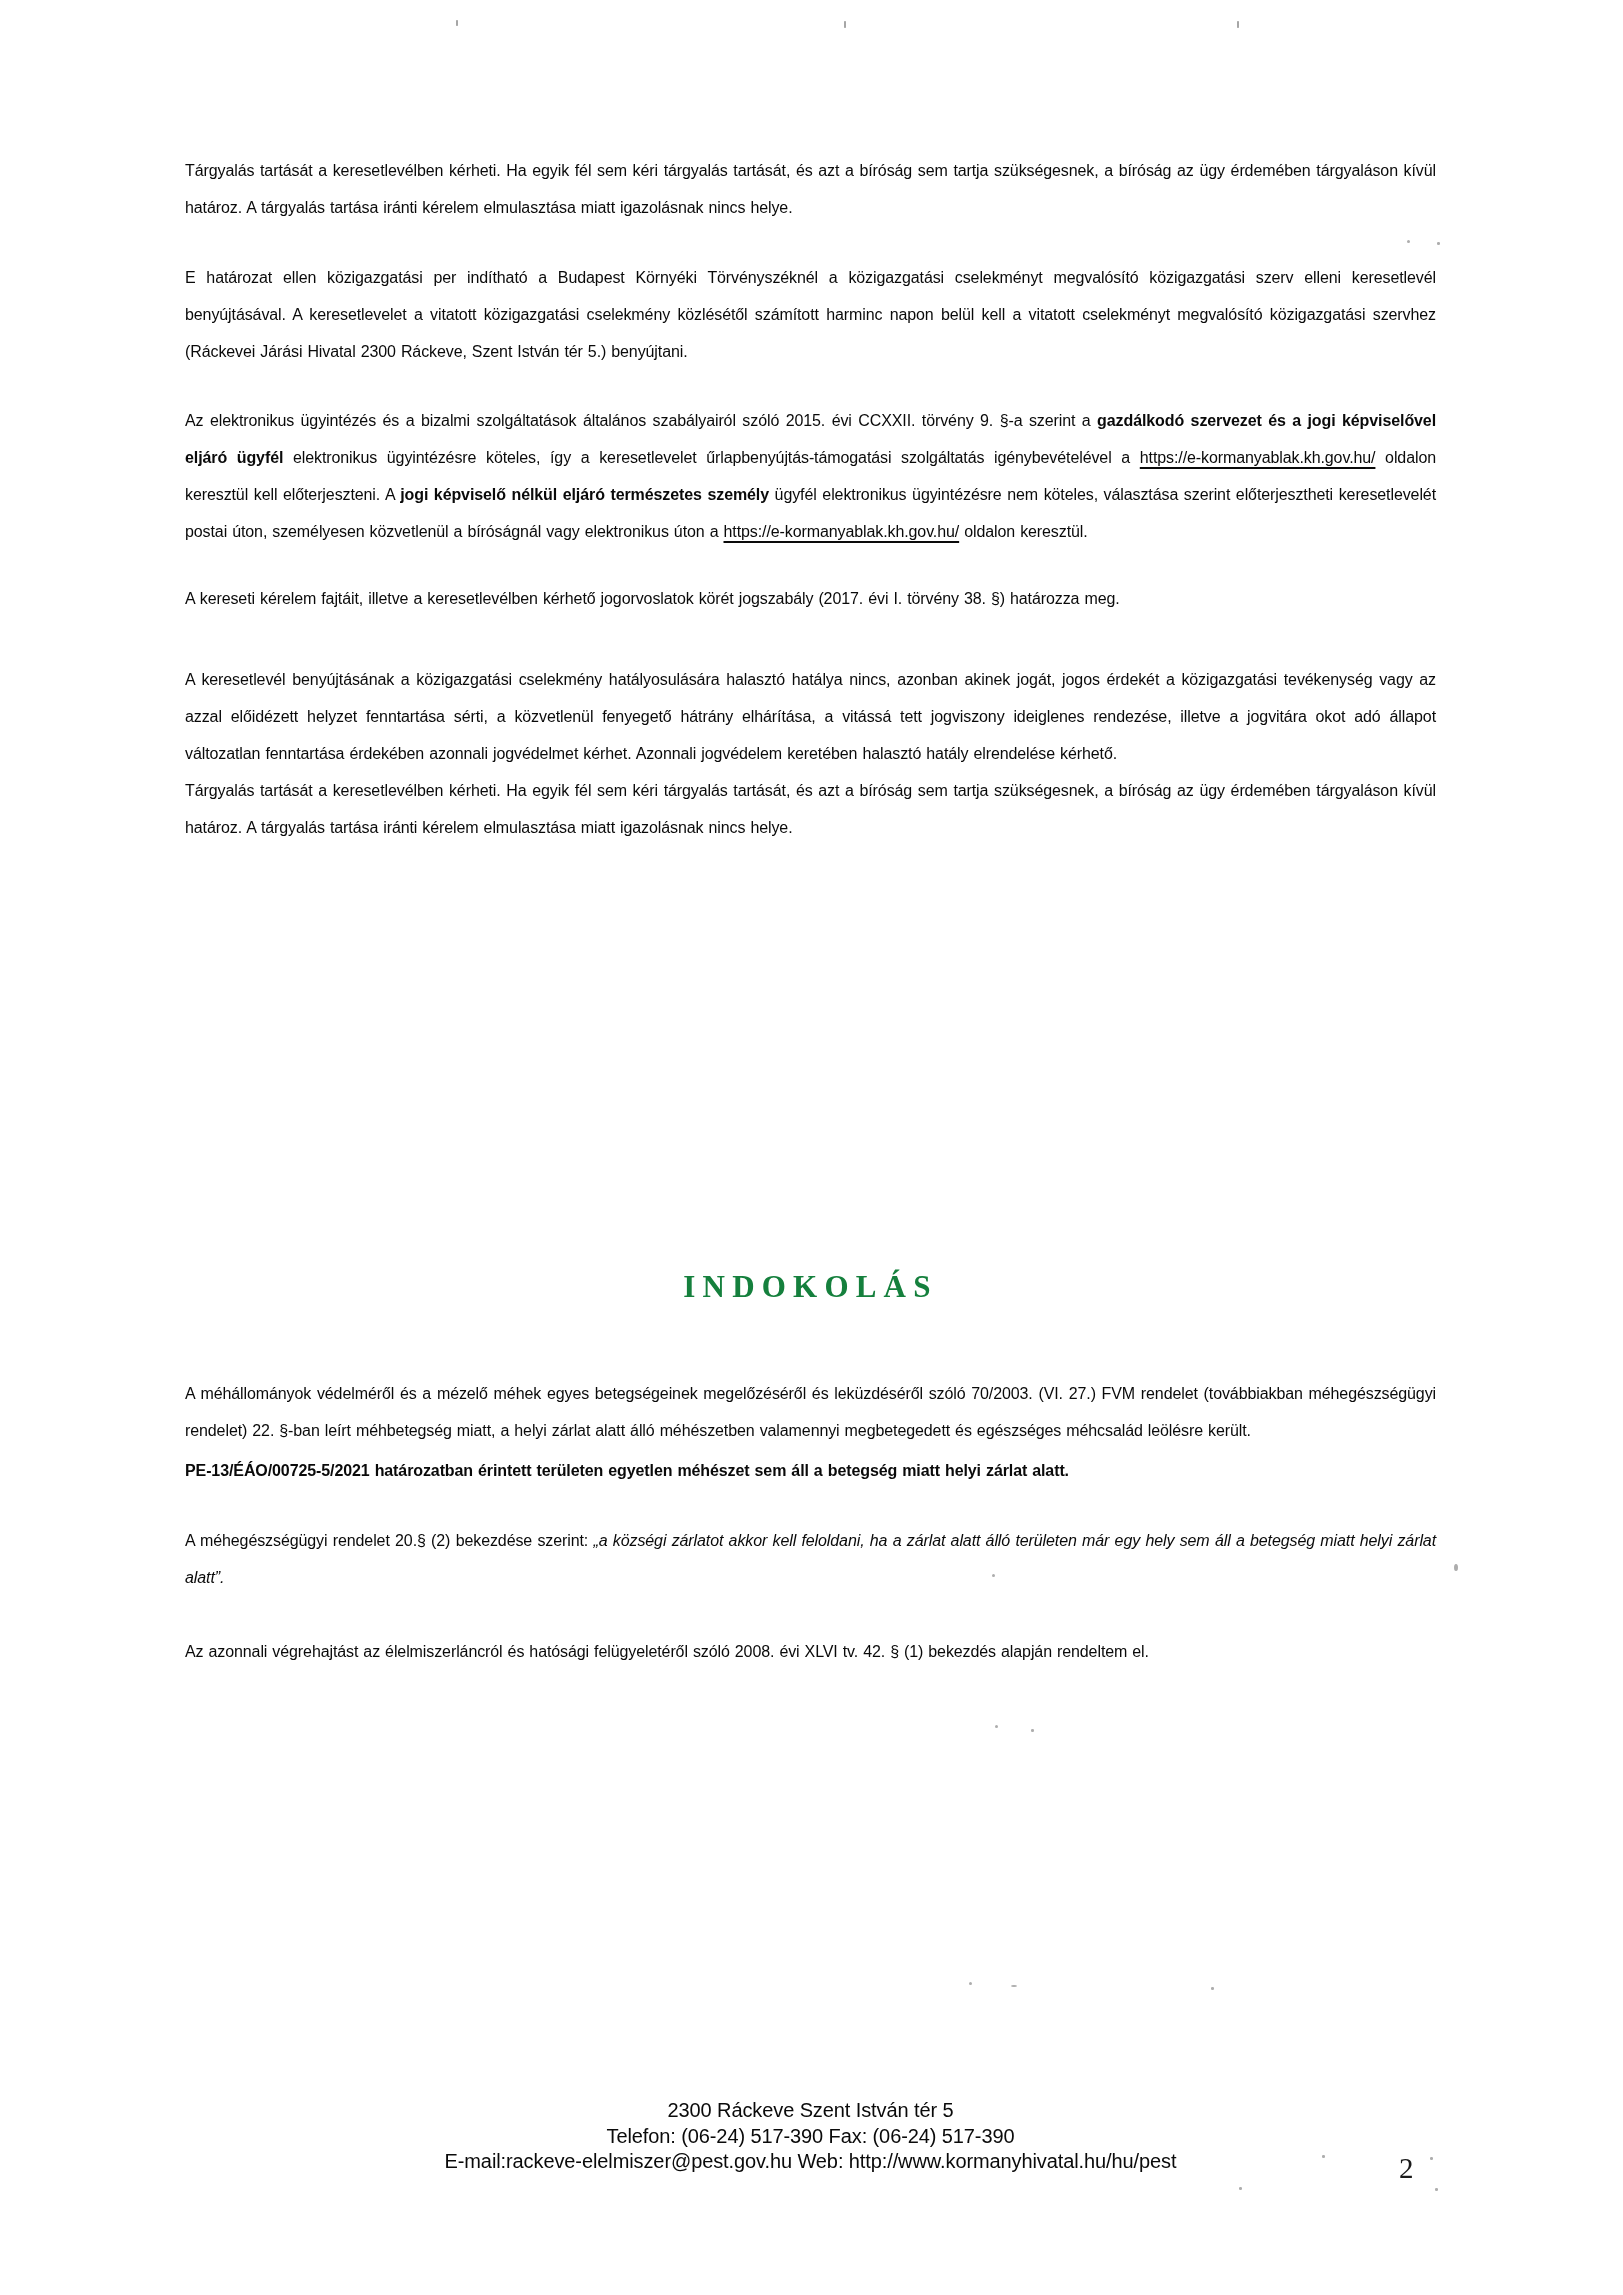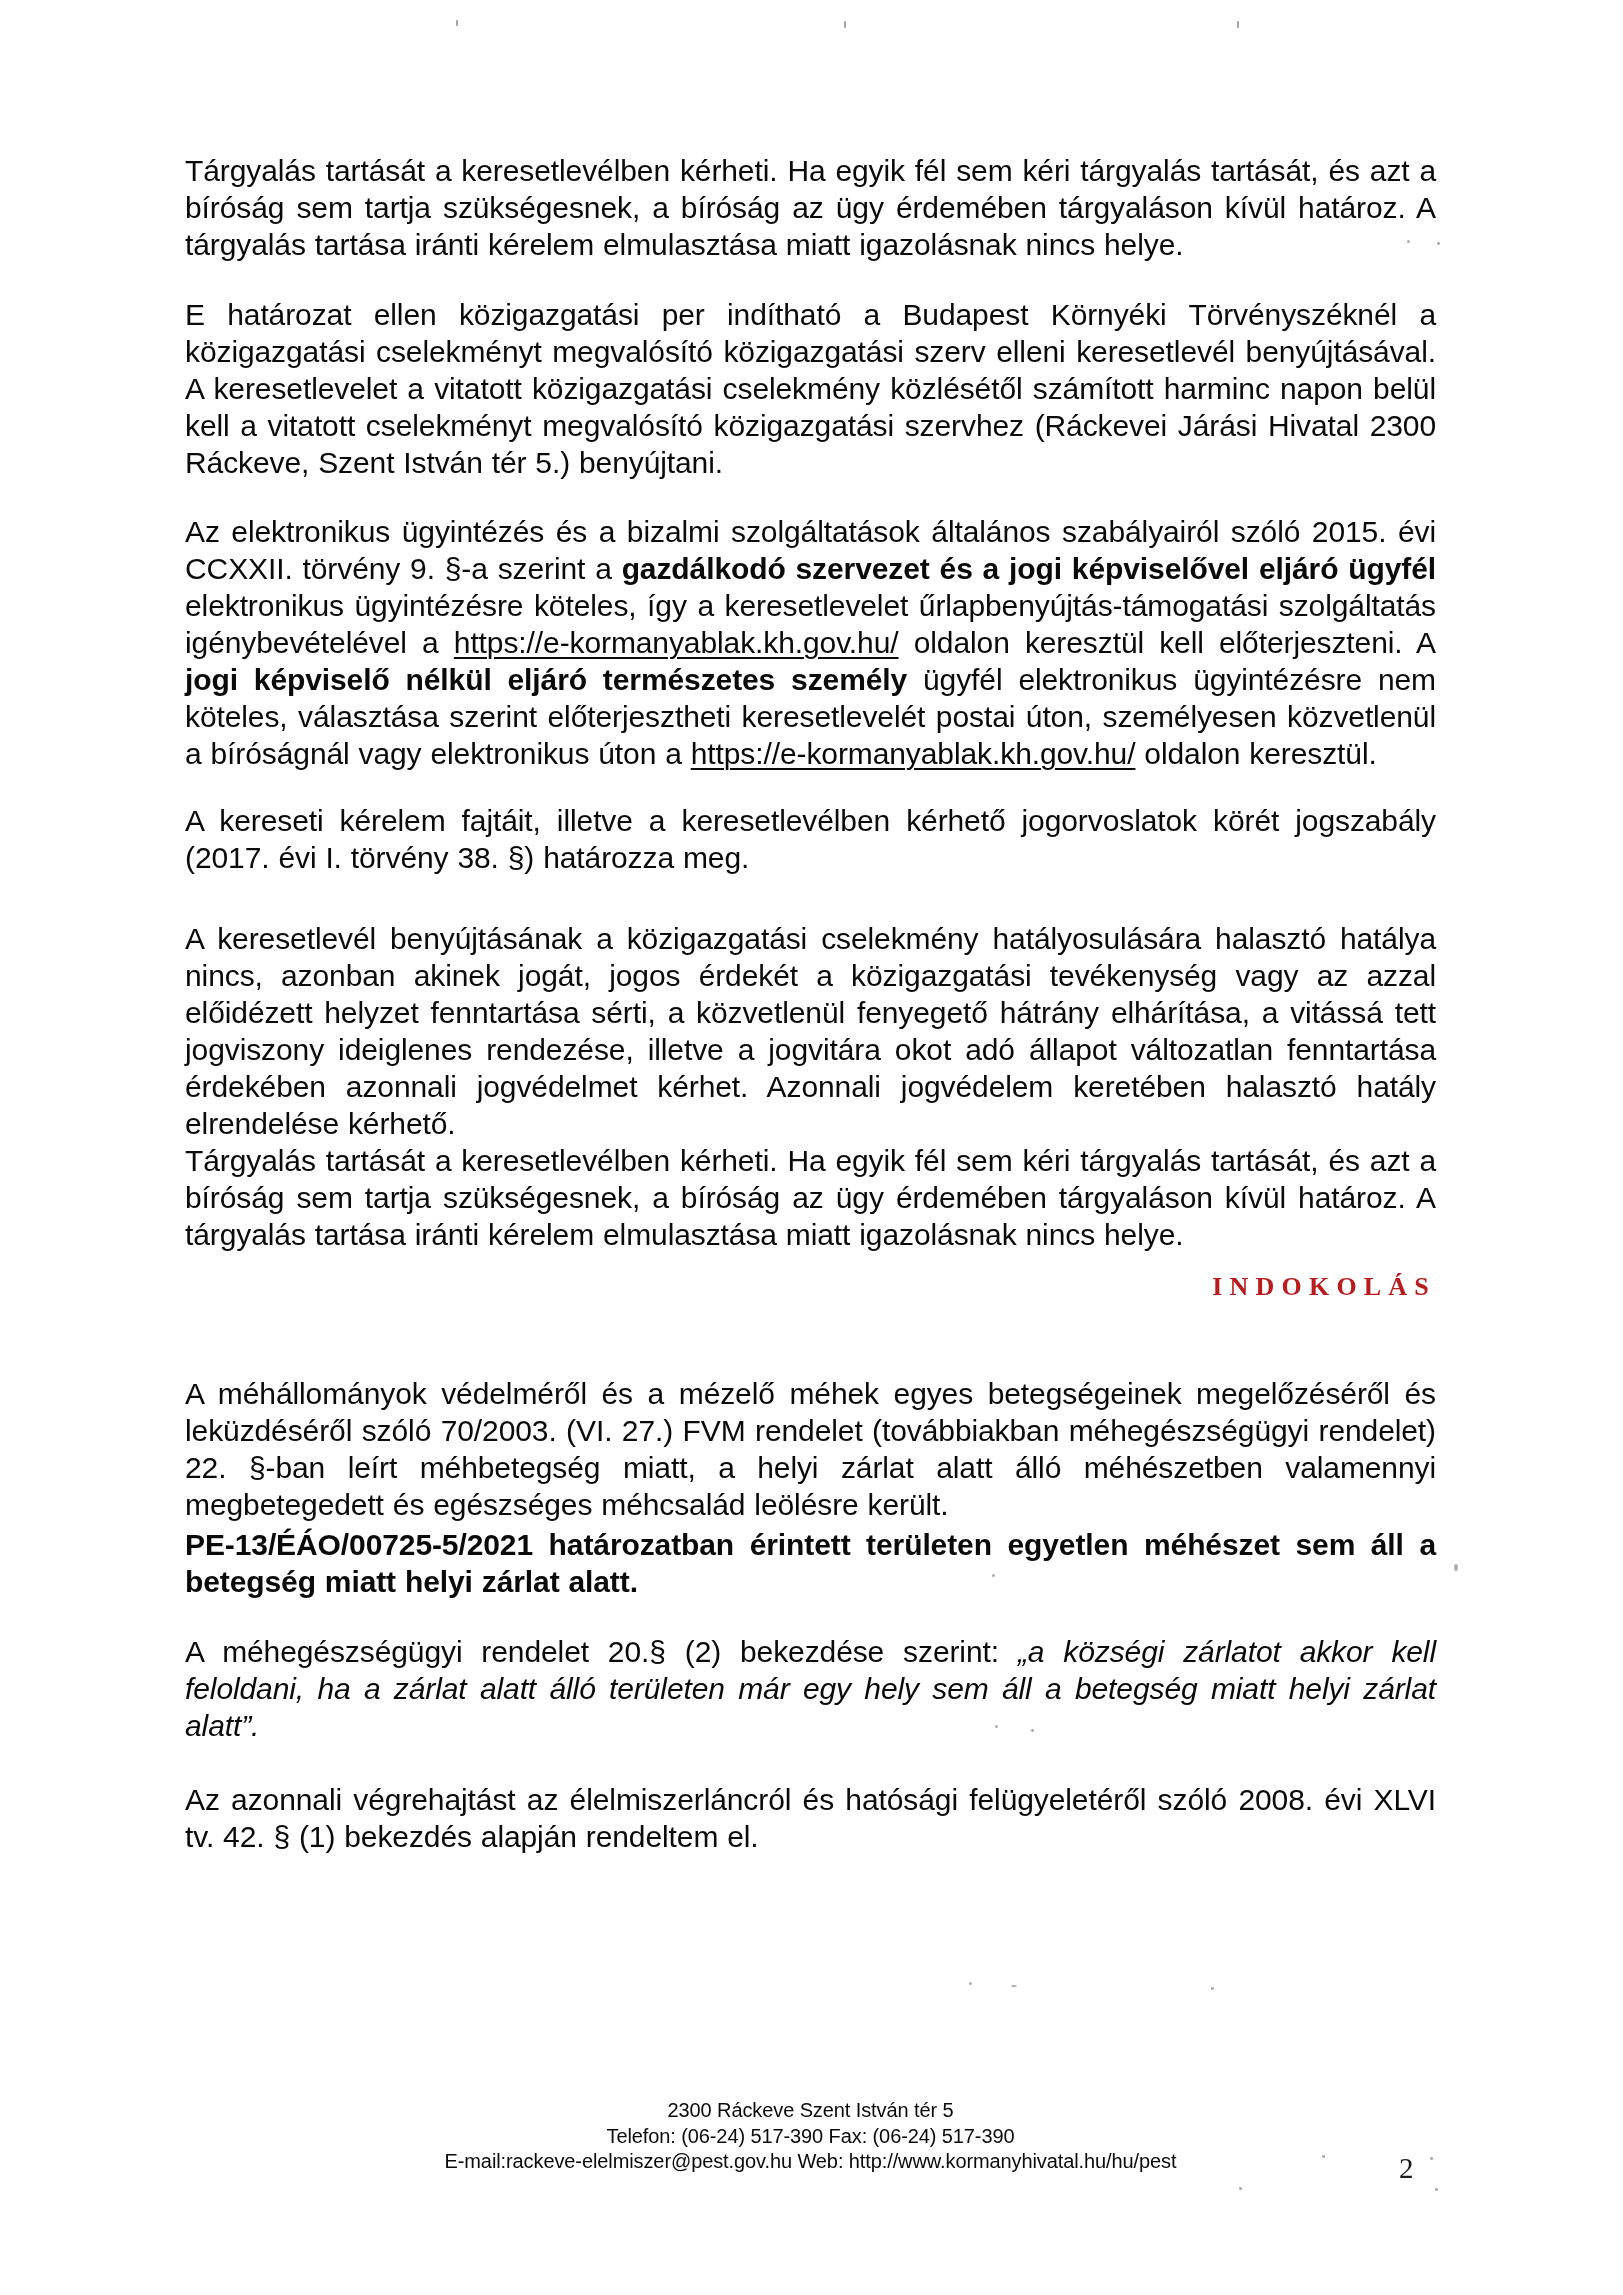--- a/index.html
+++ b/index.html
@@ -21,39 +21,39 @@
     right: 187px;
     top: 152px;
   }
 
   .heading {
     position: absolute;
     left: 185px;
     right: 187px;
     top: 1268px;
     margin: 0;
-    text-align: right;
+    text-align: center;
     font-family: "Liberation Serif", serif;
     font-weight: 700;
-    font-size: 26px;
+    font-size: 31px;
     line-height: 37px;
     letter-spacing: 7.2px;
-    color: #b91c1c;
+    color: #15803d;
   }
 
   .block-bottom {
     position: absolute;
     left: 185px;
     right: 187px;
     top: 1375px;
   }
 
   .para {
     margin: 0;
-    font-size: 30px;
+    font-size: 16px;
     line-height: 37px;
     text-align: justify;
     letter-spacing: -0.1px;
     word-spacing: 0.7px;
   }
 
   
   .block-top .para:nth-child(2) { margin-top: 33px; }
   .block-top .para:nth-child(3) { margin-top: 32px; }
   .block-top .para:nth-child(4) { margin-top: 30px; }

